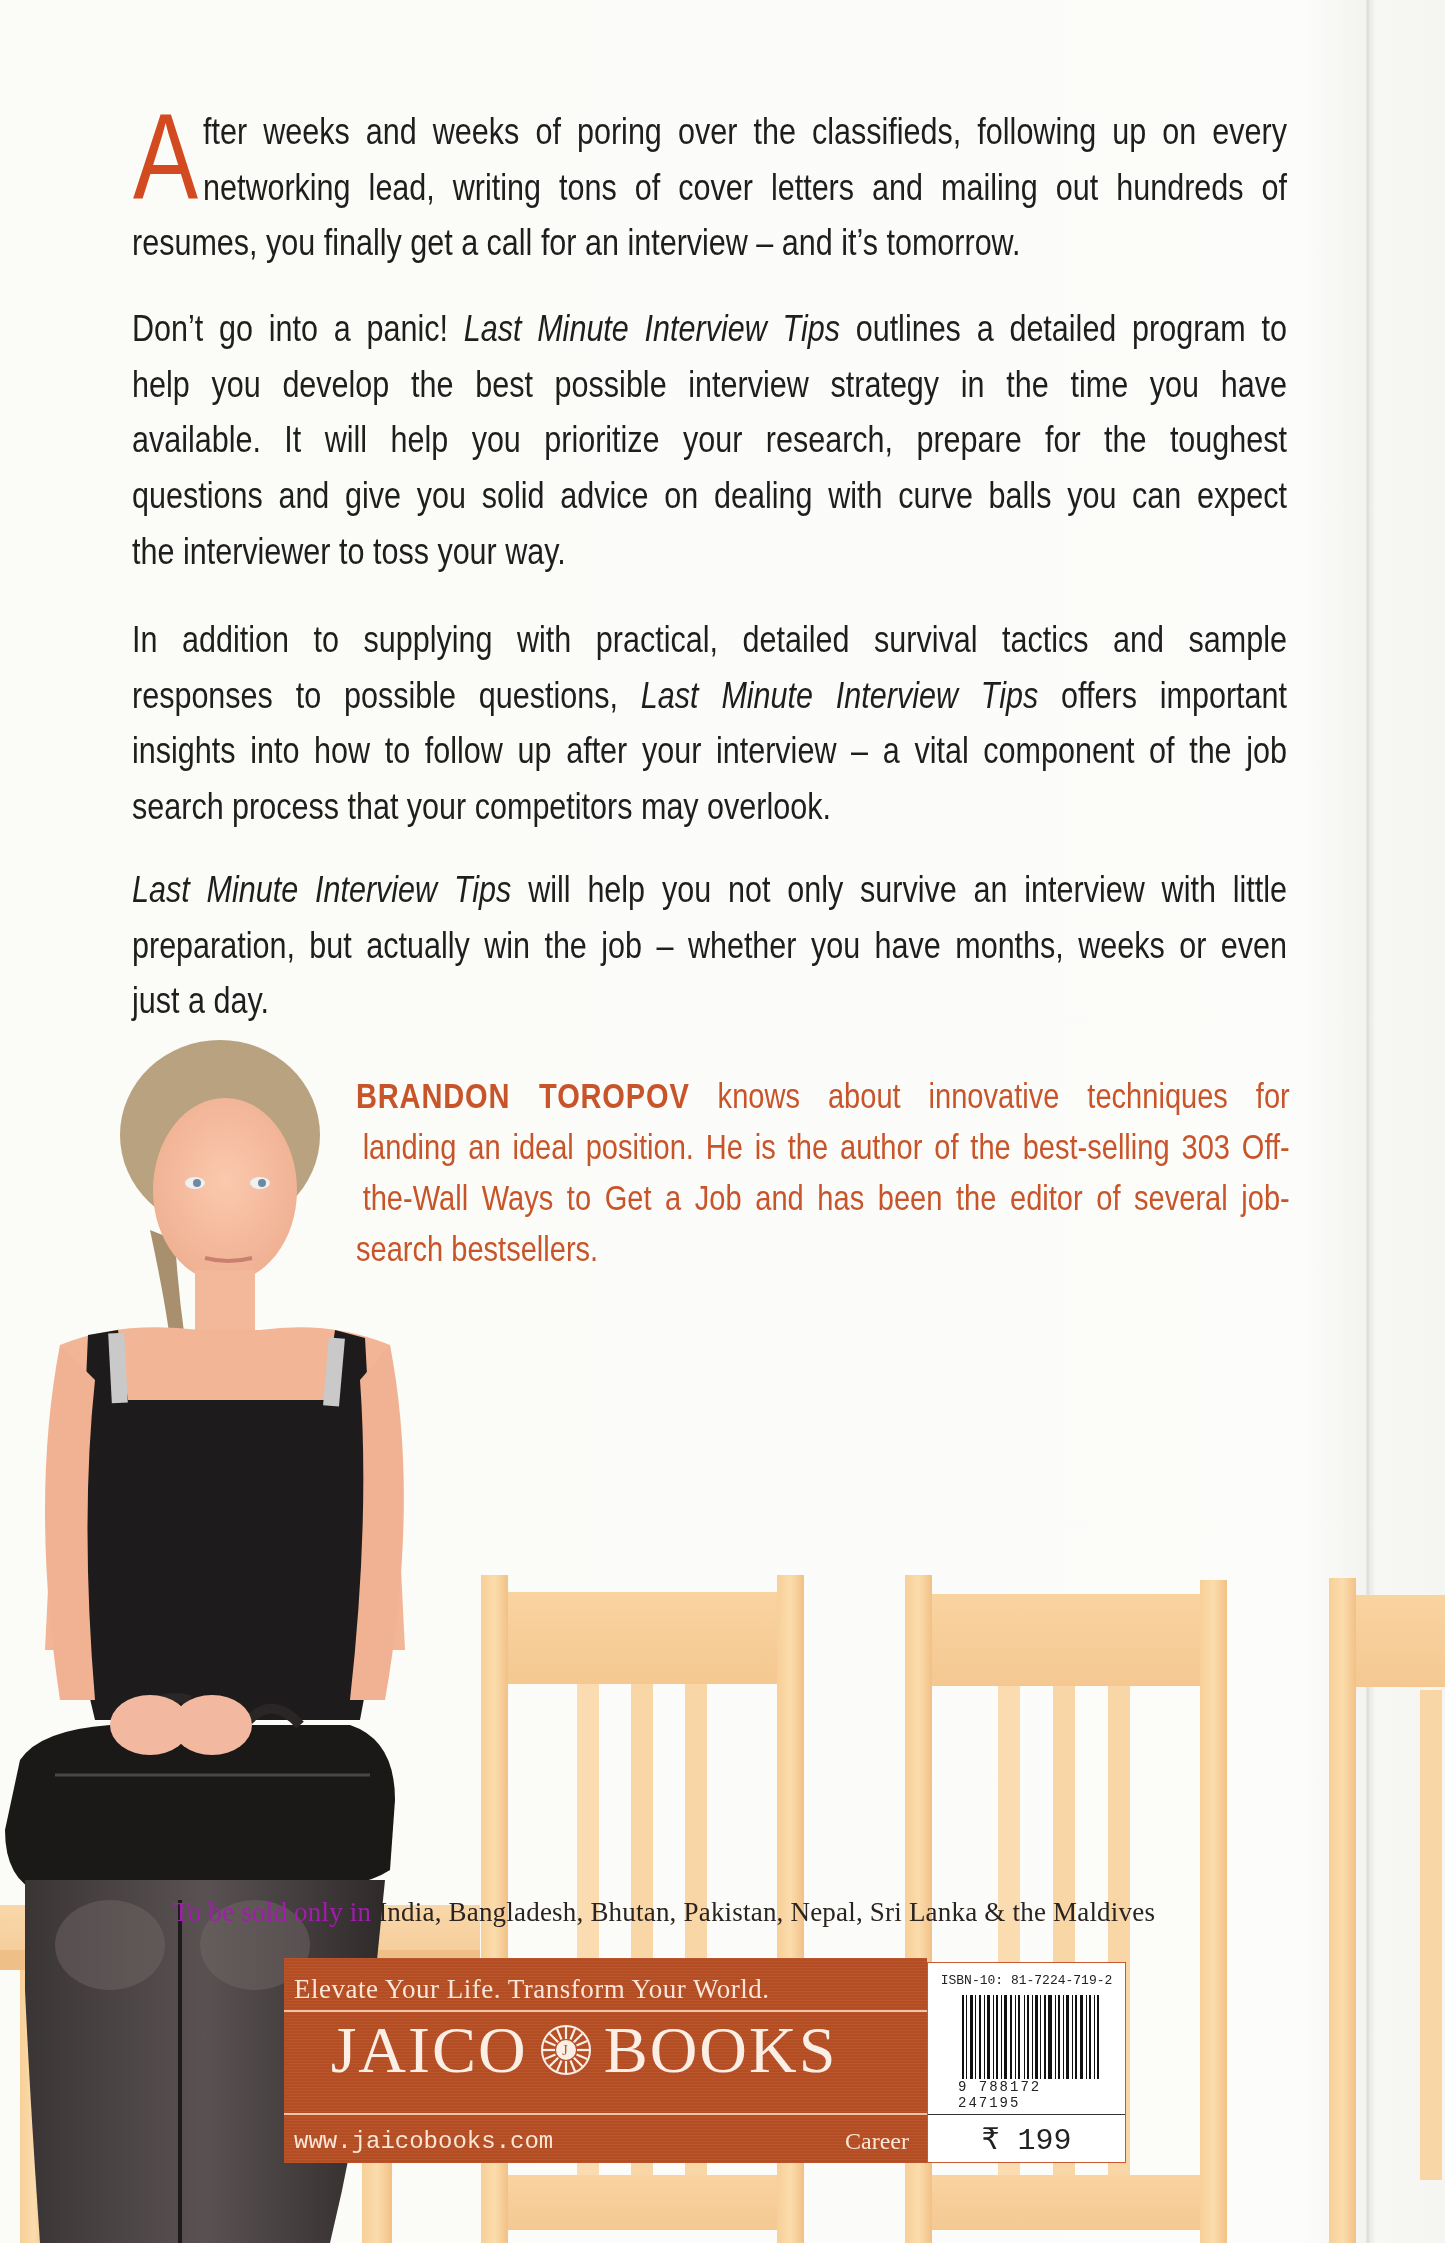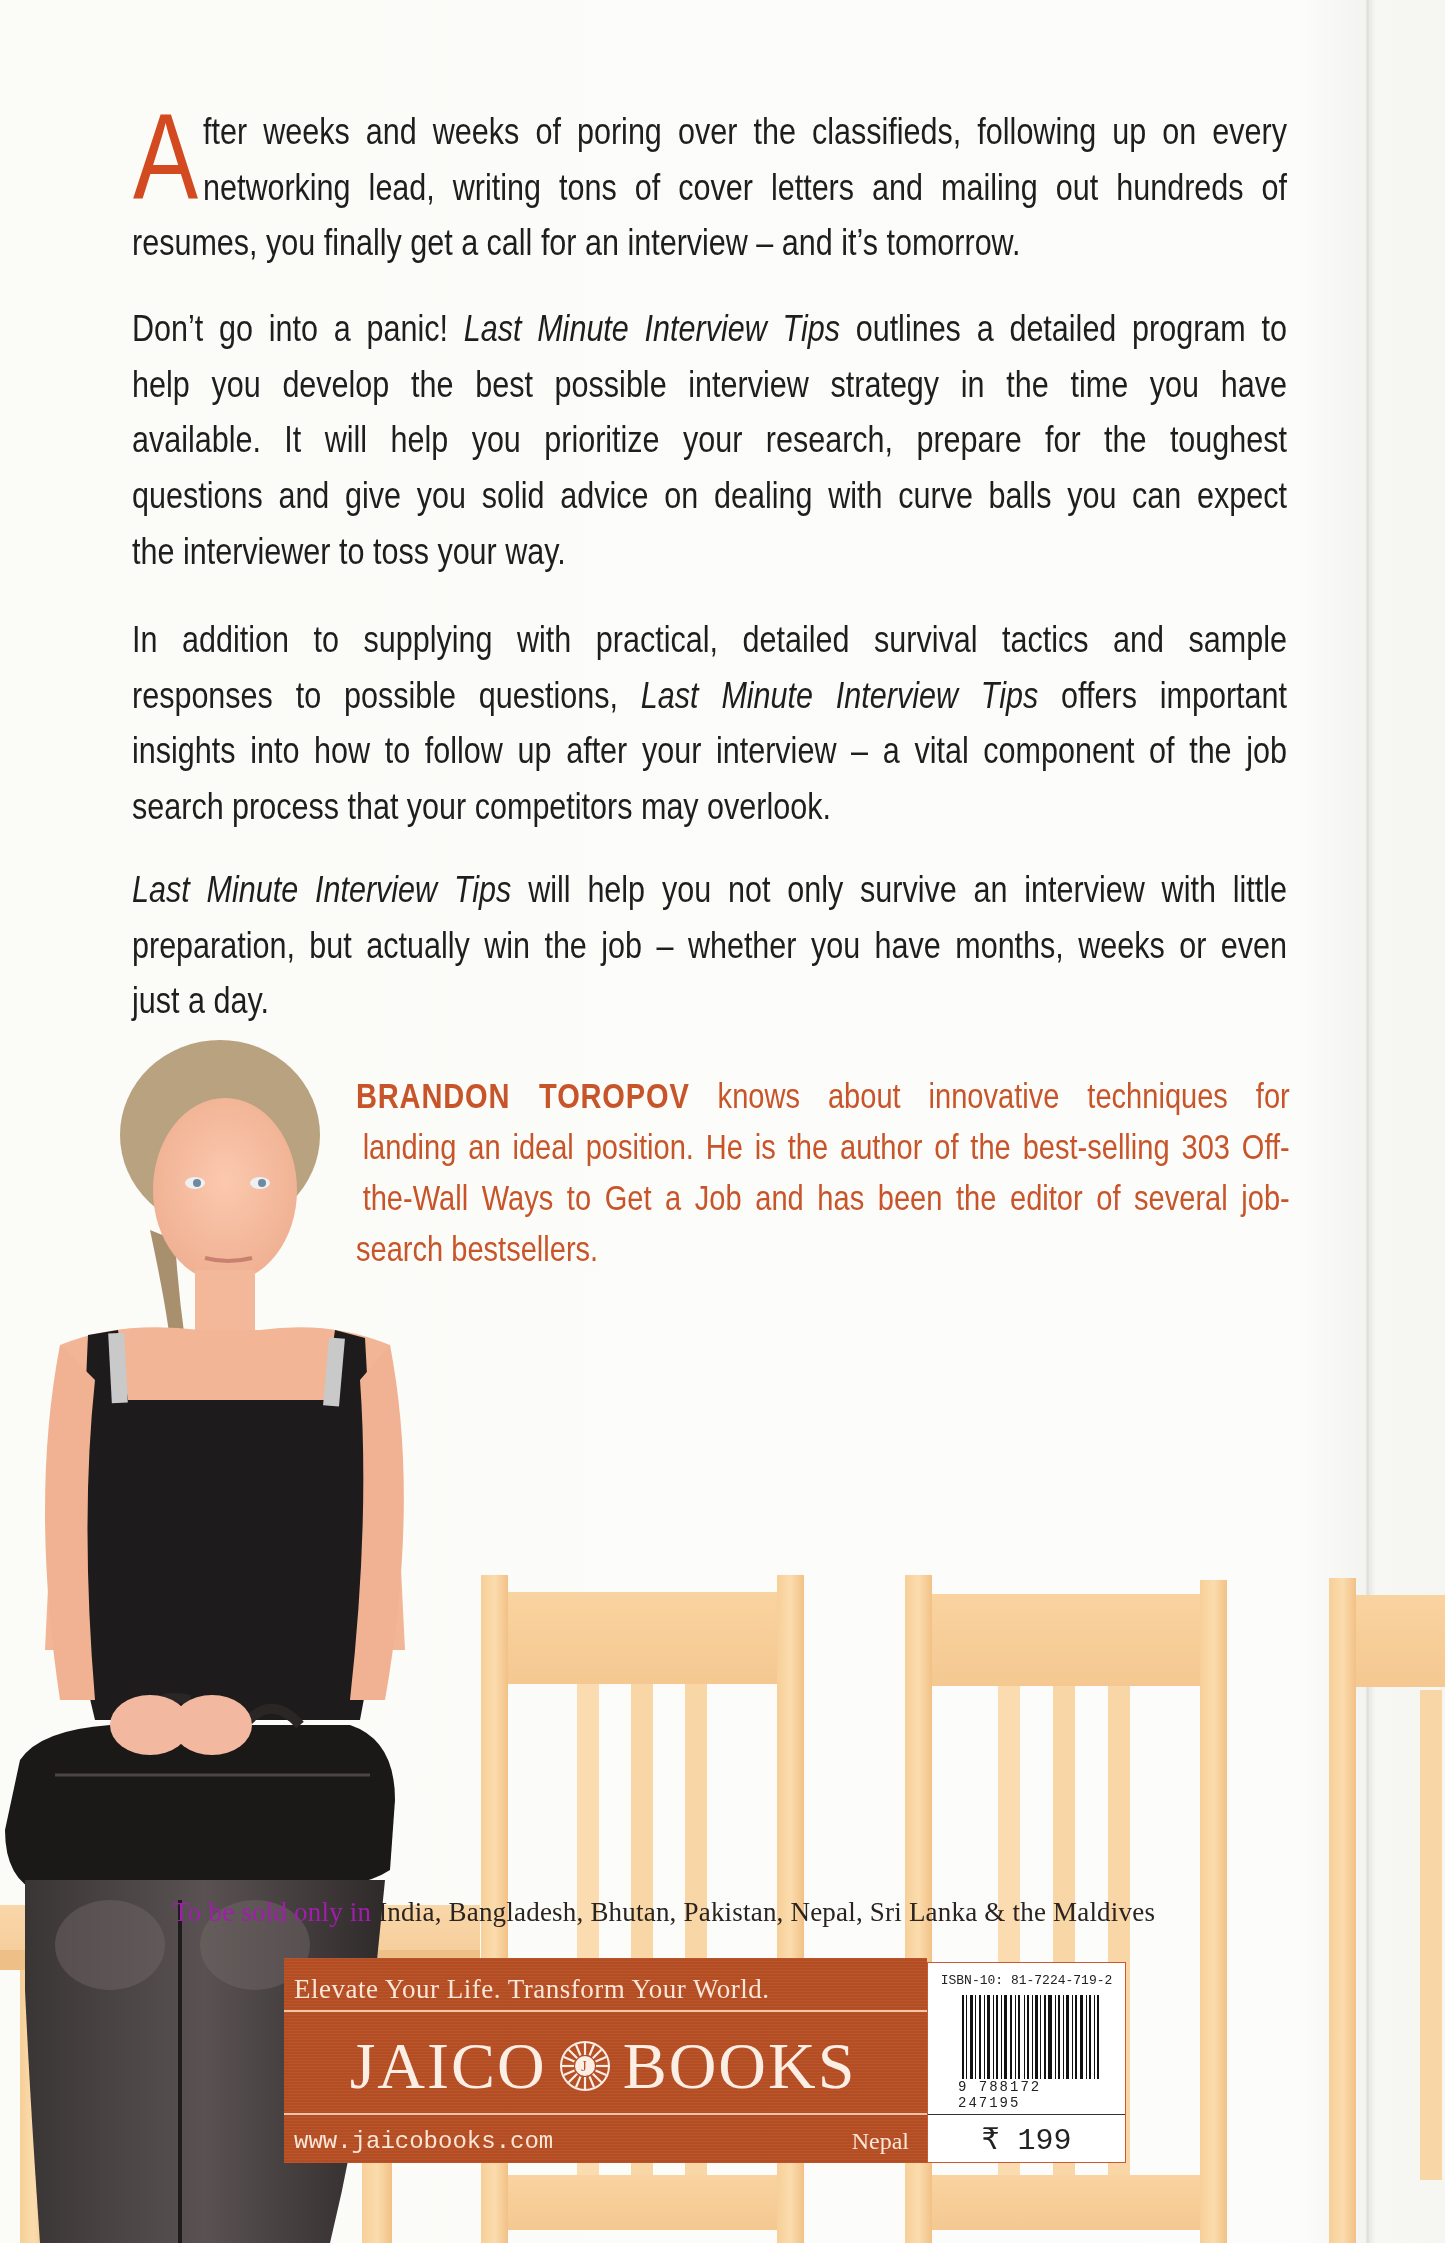--- a/index.html
+++ b/index.html
@@ -57,23 +57,23 @@
   
   .banner {
     position: absolute; left: 284px; top: 1958px; width: 643px; height: 205px;
     background: #b84f25;
     background-image: repeating-linear-gradient(0deg, rgba(255,255,255,0.03) 0 1px, rgba(0,0,0,0.03) 1px 3px);
     font-family: "Liberation Serif", serif; color: #fbe6d8;
   }
   .banner .tagline { position: absolute; left: 10px; top: 8px; font-size: 27px; letter-spacing: 0.5px; white-space: nowrap; margin-top: 8px; }
   .banner .rule { position: absolute; left: 0; width: 643px; height: 2px; background: #f2c3a8; }
   .banner .brand {
-    position: absolute; left: 0; top: 58px; width: 600px; height: 100px;
+    position: absolute; left: 0; top: 42px; width: 600px; height: 100px;
     display: flex; align-items: center; justify-content: center; gap: 12px;
-    font-size: 66px; letter-spacing: 2px; color: #fbeee4; padding-left: 19px;
+    font-size: 66px; letter-spacing: 2px; color: #fbeee4;
   }
   .banner .brand .emblem { width: 52px; height: 52px; }
   .banner .url { position: absolute; left: 10px; top: 170px; font-size: 24px; white-space: nowrap; font-family: Liberation Mono, monospace; }
   .banner .category { position: absolute; right: 18px; top: 170px; font-size: 24px; white-space: nowrap; }
 
   .isbn-box {
     position: absolute; left: 927px; top: 1962px; width: 197px; height: 199px;
     background: #ffffff; border: 1px solid #c75a30;
     font-family: Liberation Mono, monospace; color: #222;
   }
@@ -248,21 +248,21 @@
         <line x1="47.2" y1="17" x2="36.5" y2="21.5"></line>
           <line x1="15.5" y1="30.5" x2="4.8" y2="35"></line>
       </g>
       <circle cx="26" cy="26" r="10" fill="#fbeee4"></circle>
       <text x="26" y="31" text-anchor="middle" font-family="Liberation Serif, serif" font-size="14" fill="#b84f25">J</text>
     </svg>
     <span>BOOKS</span>
   </div>
   <div class="rule" style="top:155px;"></div>
   <div class="url">www.jaicobooks.com</div>
-  <div class="category">Nepal</div>
+  <div class="category">Career</div>
 </div>
 
 <div class="isbn-box">
   <div class="isbn-label">ISBN-10: 81-7224-719-2</div>
   <svg class="barcode" viewBox="0 0 140 100" preserveAspectRatio="none">
     <g fill="#111">
       <rect x="0" y="0" width="2" height="100"></rect>
         <rect x="4" y="0" width="1" height="100"></rect>
       <rect x="8" y="0" width="3" height="94"></rect>
         <rect x="13" y="0" width="1" height="94"></rect>

